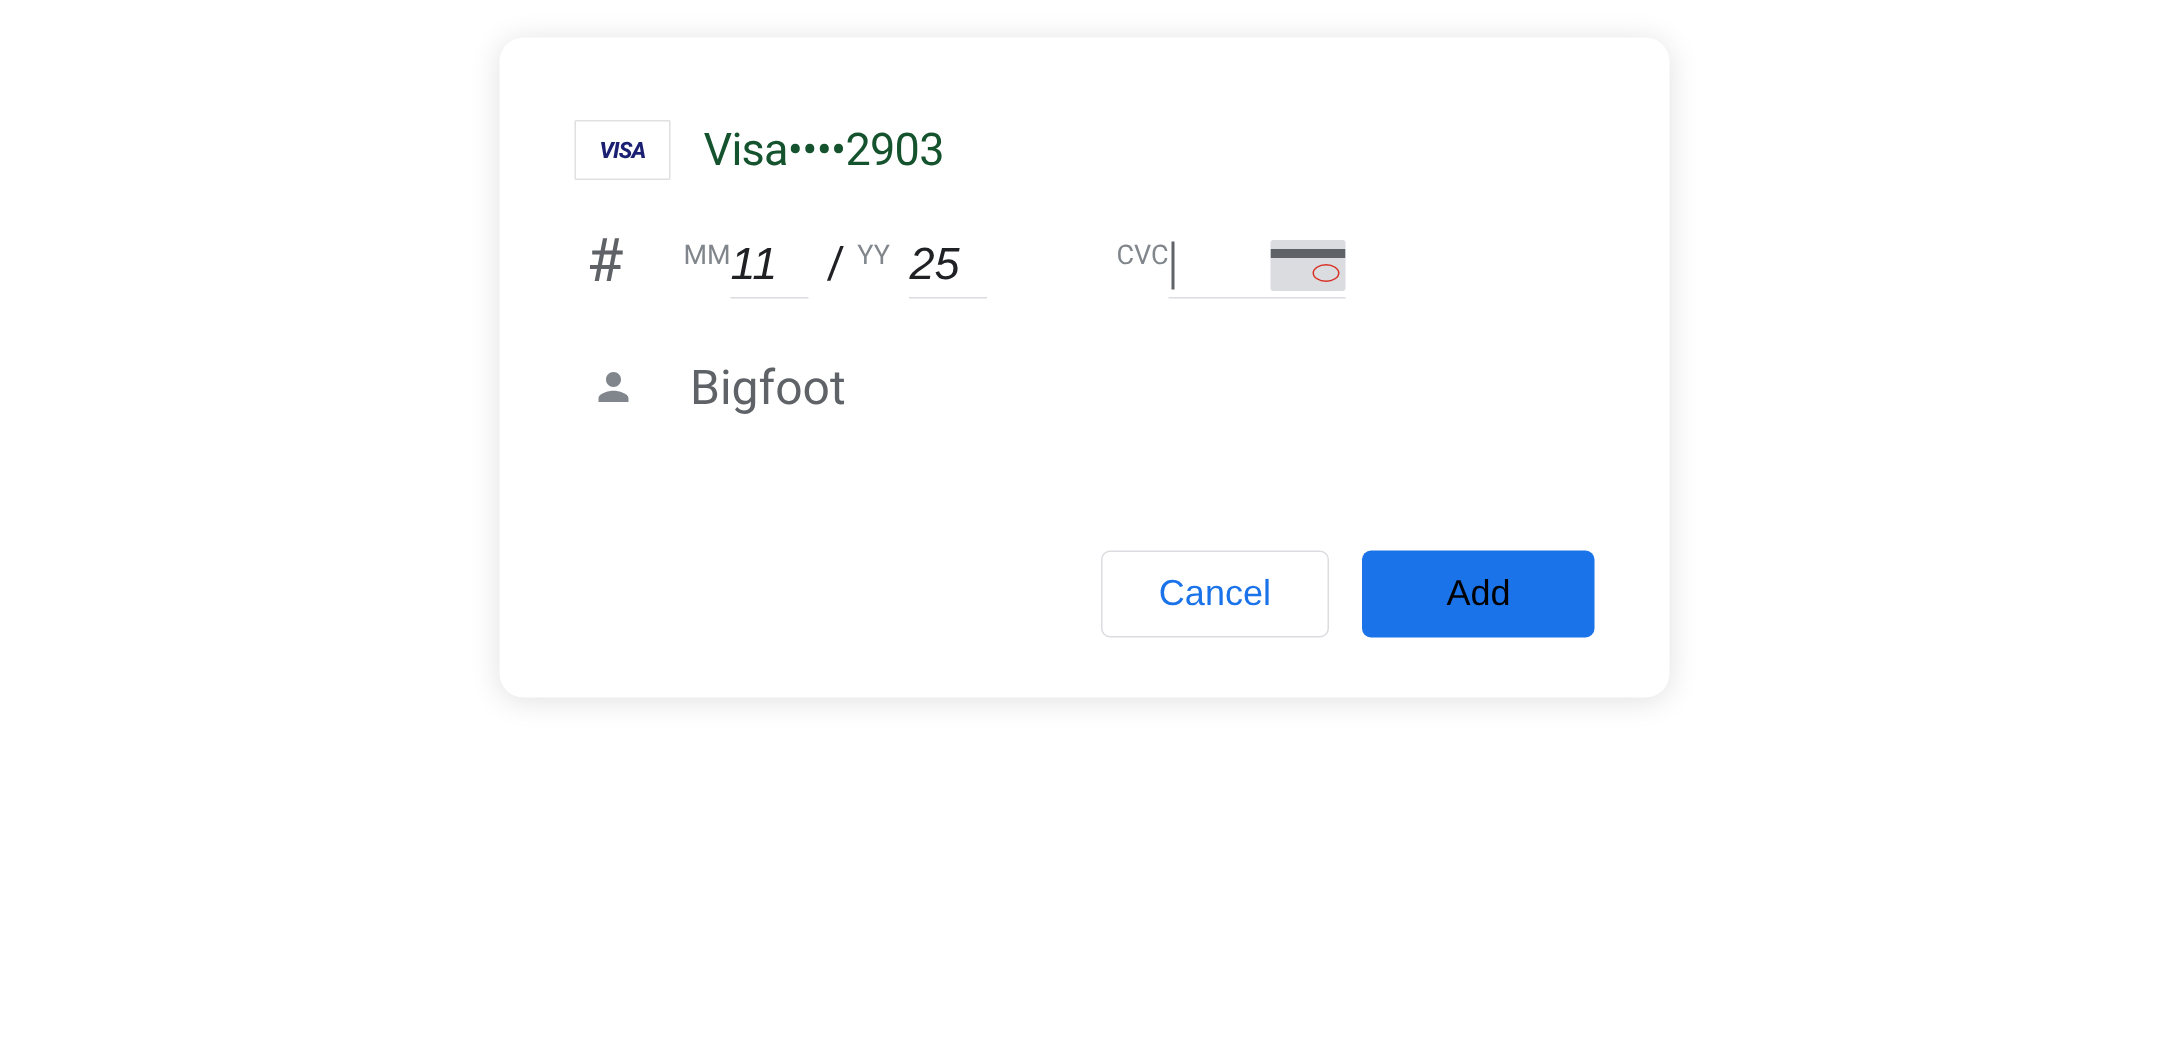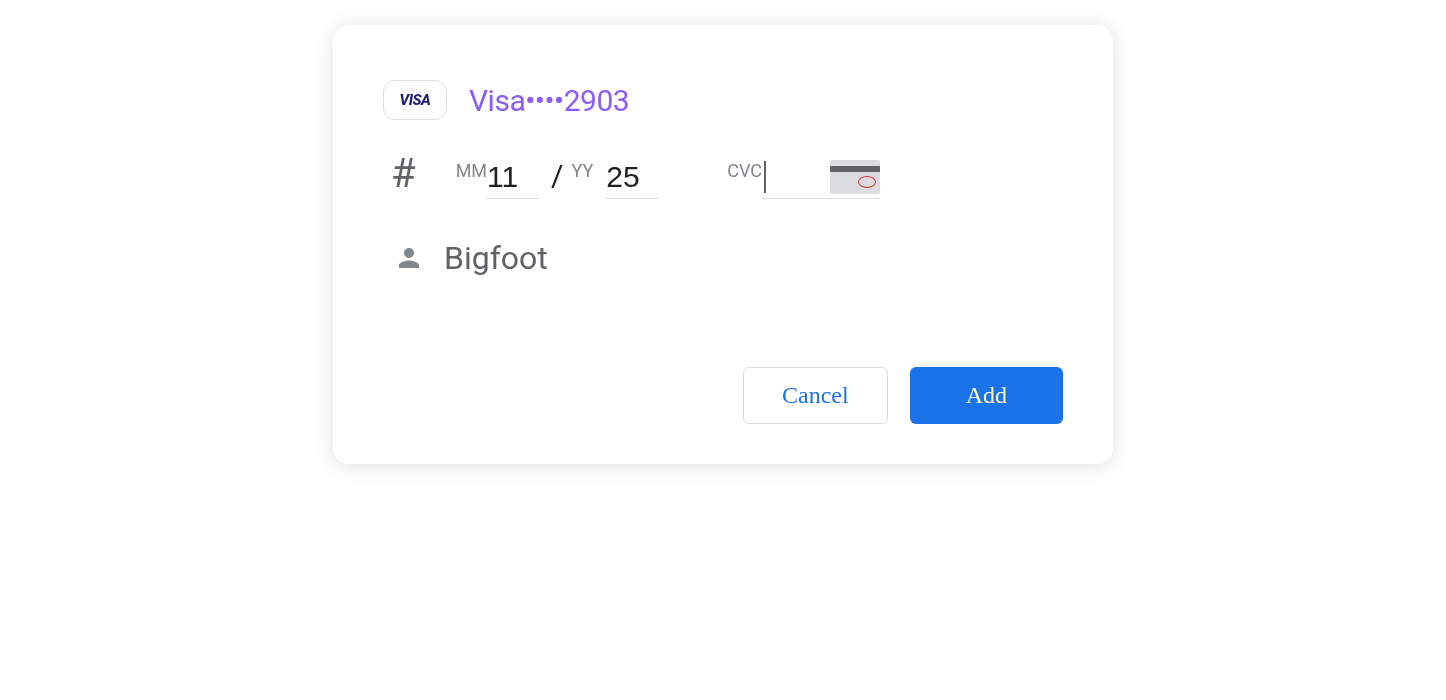--- a/index.html
+++ b/index.html
@@ -31,39 +31,39 @@
       display: flex;
       align-items: center;
       gap: 22px;
       margin-bottom: 30px;
     }
     
     .visa-logo {
       width: 64px;
       height: 40px;
       border: 1px solid #e0e0e0;
-      border-radius: 12px;
+      border-radius: 1px;
       display: flex;
       align-items: center;
       justify-content: center;
       background: #ffffff;
     }
     
     .visa-text {
       font-size: 15px;
       font-weight: 800;
       font-style: italic;
       color: #1a1f71;
       letter-spacing: -0.5px;
     }
     
     .card-title {
       font-size: 30px;
       font-weight: 400;
-      color: #8b5cf6;
+      color: #14532d;
       letter-spacing: -0.5px;
     }
     
     .expiry-row {
       display: flex;
       align-items: flex-end;
       gap: 0;
       margin-bottom: 40px;
       padding-left: 8px;
     }
@@ -93,41 +93,42 @@
     .field-input {
       font-size: 30px;
       font-weight: 500;
       color: #202124;
       border: none;
       border-bottom: 1px solid #dadce0;
       outline: none;
       padding: 0 0 4px 0;
       background: transparent;
       width: 56px;
+      font-style: italic;
     }
     
     .field-input.mm {
       width: 52px;
     }
     
     .field-input.yy {
       width: 52px;
       margin-left: 13px;
     }
     
     .slash {
       font-size: 30px;
       color: #202124;
       font-weight: 400;
       padding: 0 6px 6px 12px;
       align-self: flex-end;
     }
     
     .cvc-group {
-      margin-left: 67px;
+      margin-left: 84px;
       position: relative;
     }
     
     .cvc-container {
       display: flex;
       align-items: center;
       border-bottom: 1px solid #dadce0;
       padding-bottom: 4px;
     }
     
@@ -173,21 +174,21 @@
       right: 4px;
       width: 18px;
       height: 12px;
       border: 1.5px solid #d93025;
       border-radius: 50%;
     }
     
     .info-row {
       display: flex;
       align-items: center;
-      gap: 19px;
+      gap: 35px;
       margin-bottom: 42px;
       padding-left: 10px;
     }
     
     .info-icon {
       width: 32px;
       height: 32px;
       display: flex;
       align-items: center;
       justify-content: center;
@@ -222,32 +223,32 @@
       gap: 22px;
       margin-top: 90px;
     }
     
     .btn {
       padding: 14px 38px;
       font-size: 24px;
       border-radius: 6px;
       cursor: pointer;
       border: none;
-      font-family: Liberation Serif, serif;
+      font-family: Liberation Sans, sans-serif;
     }
     
     .btn-cancel {
       background: #ffffff;
       color: #1a73e8;
       border: 1px solid #dadce0;
     }
     
     .btn-add {
       background: #1a73e8;
-      color: #fef9c3;
+      color: #000000;
       padding: 14px 56px;
     }
   </style>
 </head>
 <body>
 
 <div class="card">
 
   <div class="card-header">
     <div class="visa-logo">

